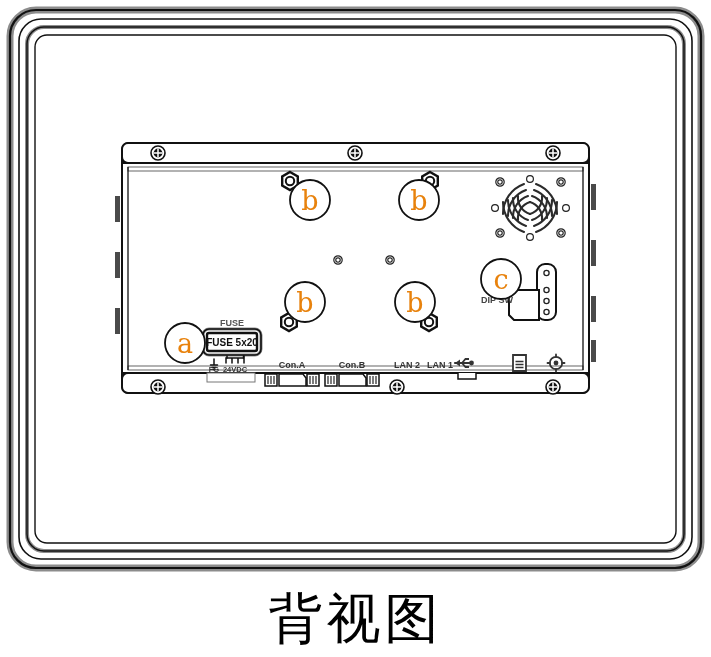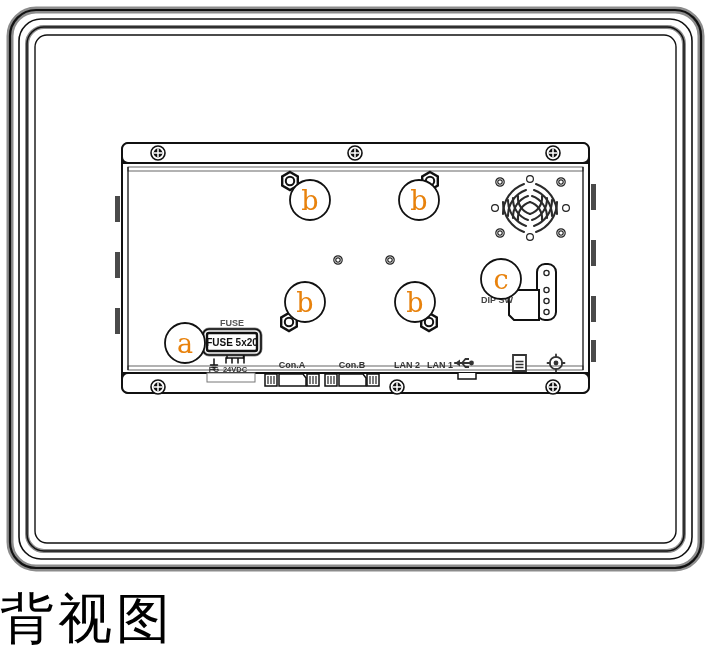--- a/index.html
+++ b/index.html
@@ -4,21 +4,21 @@
 <style>
   html,body{margin:0;padding:0;}
   body{
     width:711px;height:657px;background:#ffffff;
     font-family:"Liberation Sans","DejaVu Sans",sans-serif;
     overflow:hidden;position:relative;
   }
   #stage{position:absolute;left:0;top:0;width:711px;height:657px;}
   svg{display:block;}
   .caption{
-    position:absolute;left:0;top:586px;width:711px;text-align:left;
+    position:absolute;left:0;top:586px;width:711px;text-align:center;
     font-family:"DejaVu Sans","Liberation Sans",sans-serif;
     font-size:54px;color:#000;letter-spacing:4px;line-height:66px;
     user-select:none;
   }
 </style>
 </head>
 <body>
 
 <div id="stage">
   <svg width="711" height="657" viewBox="0 0 711 657">

